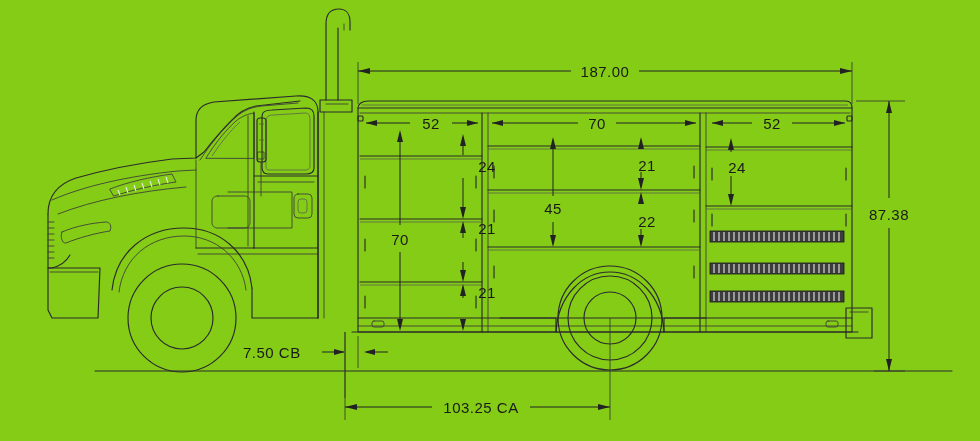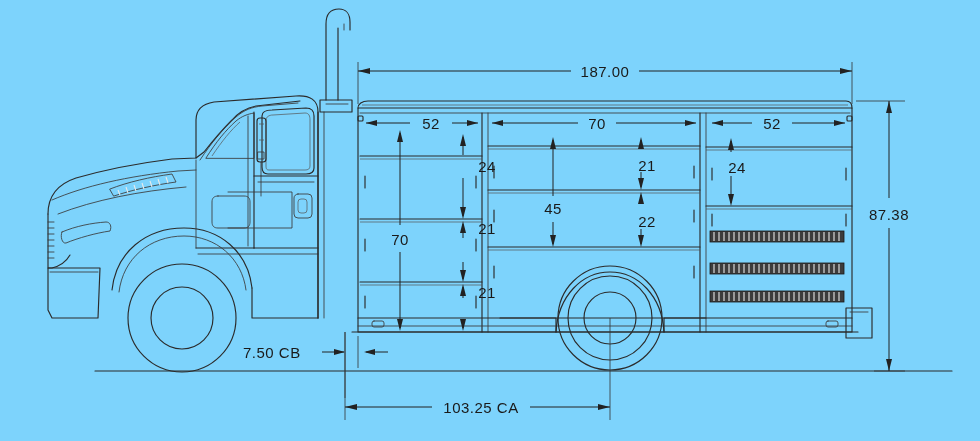--- a/index.html
+++ b/index.html
@@ -8,21 +8,21 @@
     padding: 0;
     background: #ffffff;
   }
   body {
     font-family: "Liberation Sans", sans-serif;
   }
   #sheet {
     position: relative;
     width: 980px;
     height: 441px;
-    background: #7dd3fc;
+    background: #84cc16;
     overflow: hidden;
   }
   #drawing {
     position: absolute;
     top: 0;
     left: 0;
     width: 980px;
     height: 441px;
   }
   .dim-text {

